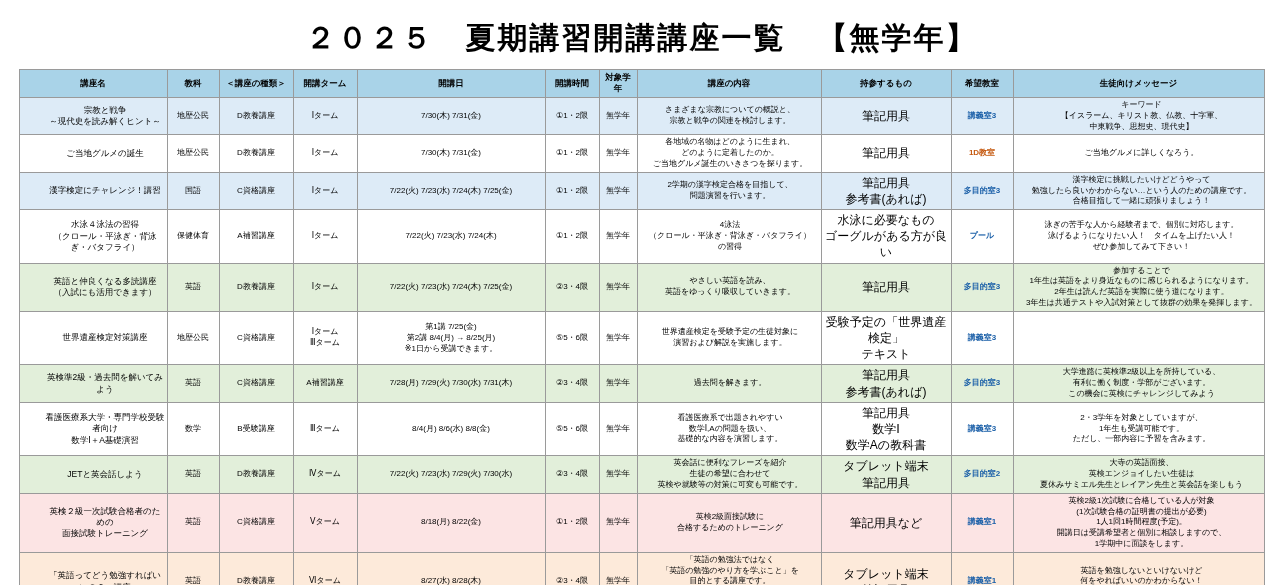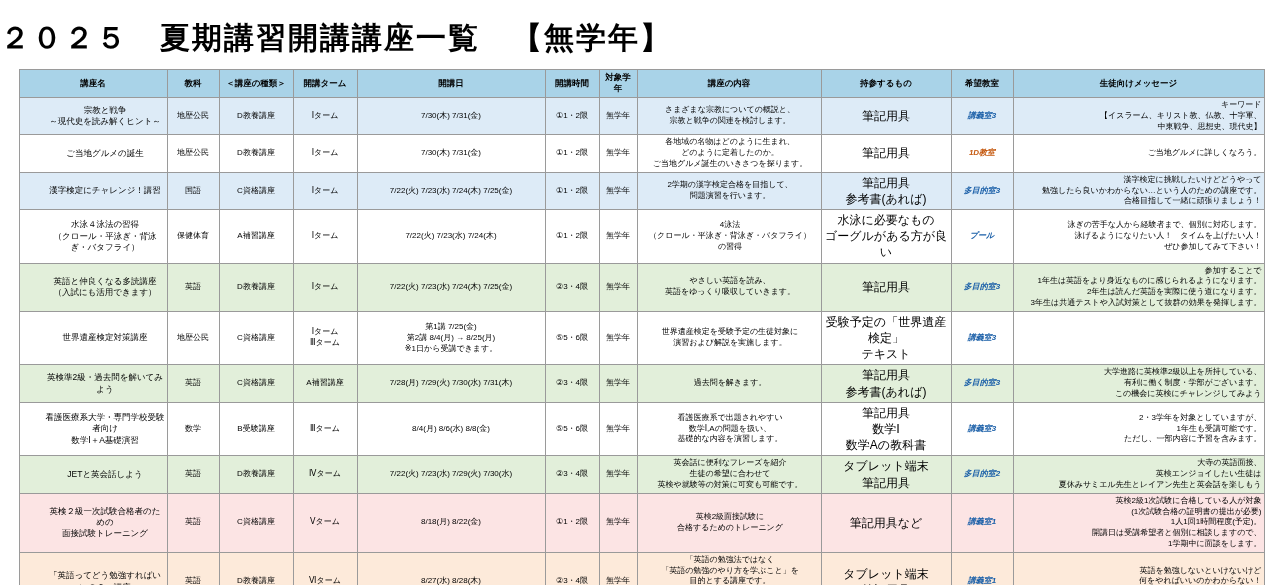--- a/index.html
+++ b/index.html
@@ -4,21 +4,21 @@
 <style>
   html,body{margin:0;padding:0;}
   body{
     width:1283px;height:585px;
     background:#ffffff;
     font-family:"Liberation Sans","DejaVu Sans",sans-serif;
     color:#000;
     overflow:hidden;
   }
   #title{
-    text-align:left;
+    text-align:center;
     font-size:30px;
     font-weight:bold;
     letter-spacing:2px;
     padding:18px 0 10px 0;
     font-family:"Liberation Serif","DejaVu Serif",serif;
   }
   table{
     border-collapse:collapse;
     margin:0 auto;
     width:1245px;
@@ -34,24 +34,24 @@
     overflow:hidden;
   }
   thead th{
     background:#a9d3e8;
     font-weight:bold;
     font-size:8.5px;
     height:16px;
   }
   tbody td{height:32px;}
   .c-name{font-size:8.5px;padding-left:26px;}
-  .c-msg{text-align:right;padding-left:8px;}
+  .c-msg{text-align:center;padding-left:8px;}
   .c-content{text-align:center;padding-left:4px;}
   .c-need{font-size:12px;}
-  .room{font-weight:bold;font-style:italic;}
+  .room{font-weight:bold;}
   .room-blue{color:#1a5fa8;}
   .room-orange{color:#c55a11;}
   
   .t-blue{background:#ddebf7;}
   .t-white{background:#ffffff;}
   .t-green{background:#e2efda;}
   .t-pink{background:#fce4e4;}
   .t-peach{background:#fdeada;}
 </style>
 </head>

